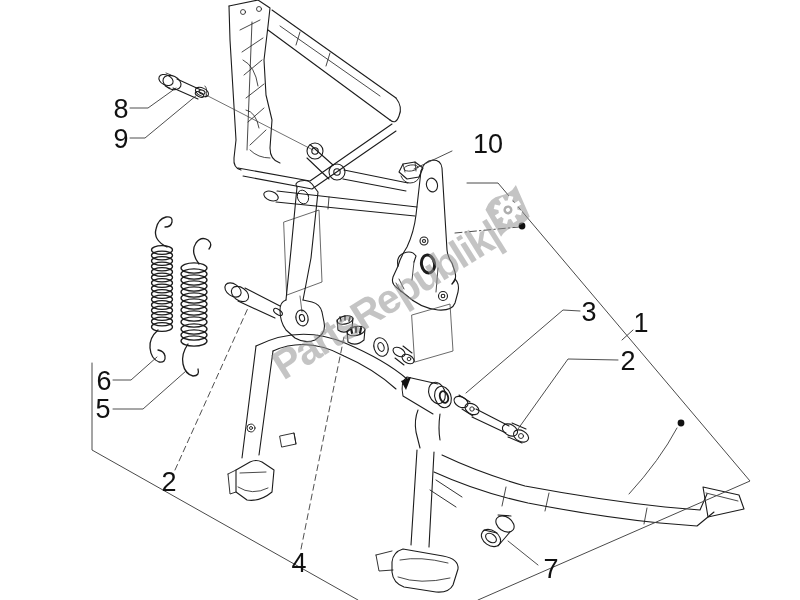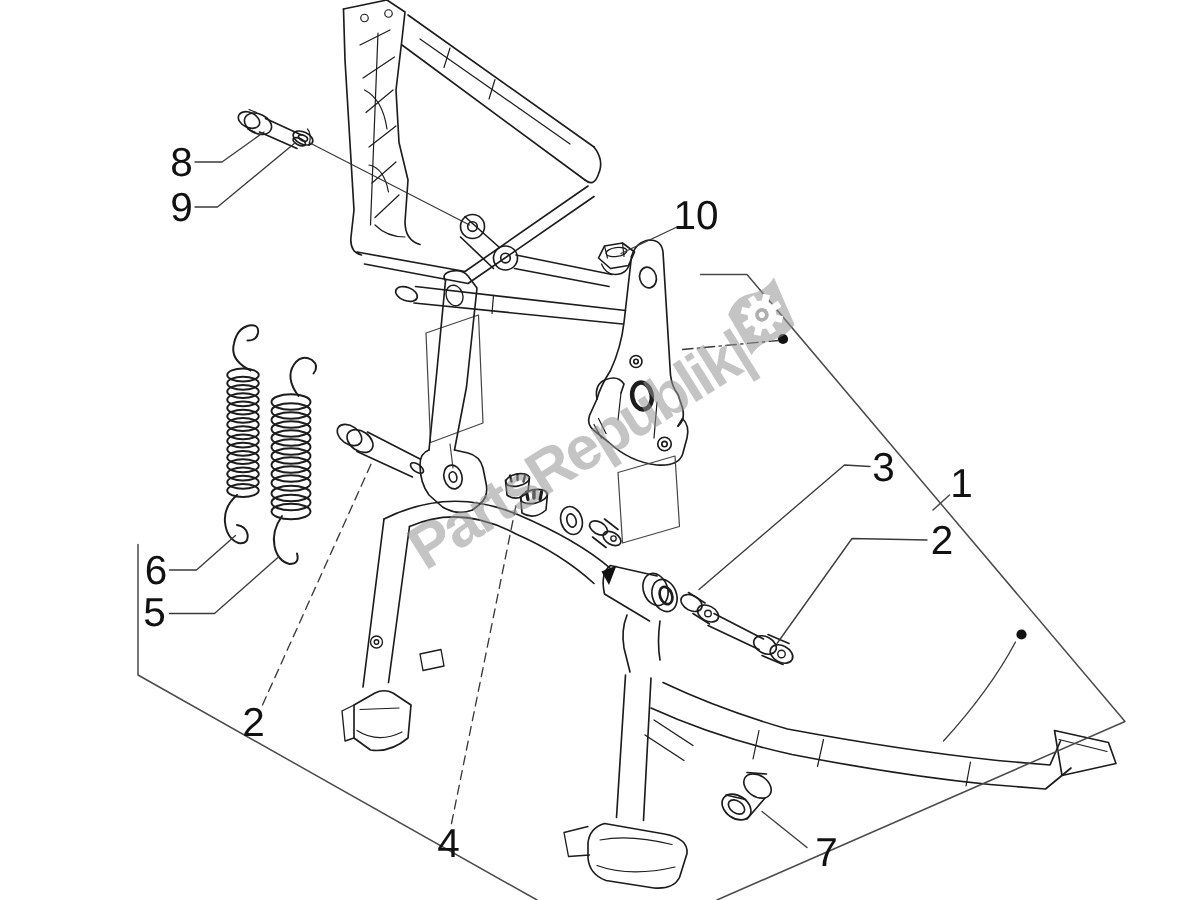--- a/index.html
+++ b/index.html
@@ -249,21 +249,21 @@
       <path d="M175,470 L248,308" stroke-dasharray="6 4"></path>
       <path d="M301,549 L344,337" stroke-dasharray="6 4"></path>
       <path d="M538,565 L508,541"></path>
       <path d="M580,311 L563,310 L466,393"></path>
       <path d="M618,360 L568,359 L518,429"></path>
     </g>
   </svg>
 
   <div class="callout" style="left:121px;top:109px">8</div>
   <div class="callout" style="left:121px;top:139px">9</div>
-  <div class="callout" style="left:464px;top:144px">10</div>
+  <div class="callout" style="left:488px;top:144px">10</div>
   <div class="callout" style="left:104px;top:381px">6</div>
   <div class="callout" style="left:103px;top:409px">5</div>
   <div class="callout" style="left:169px;top:482px">2</div>
   <div class="callout" style="left:299px;top:563px">4</div>
   <div class="callout" style="left:551px;top:569px">7</div>
   <div class="callout" style="left:589px;top:312px">3</div>
   <div class="callout" style="left:641px;top:323px">1</div>
   <div class="callout" style="left:628px;top:361px">2</div>
 
   <div class="watermark">

